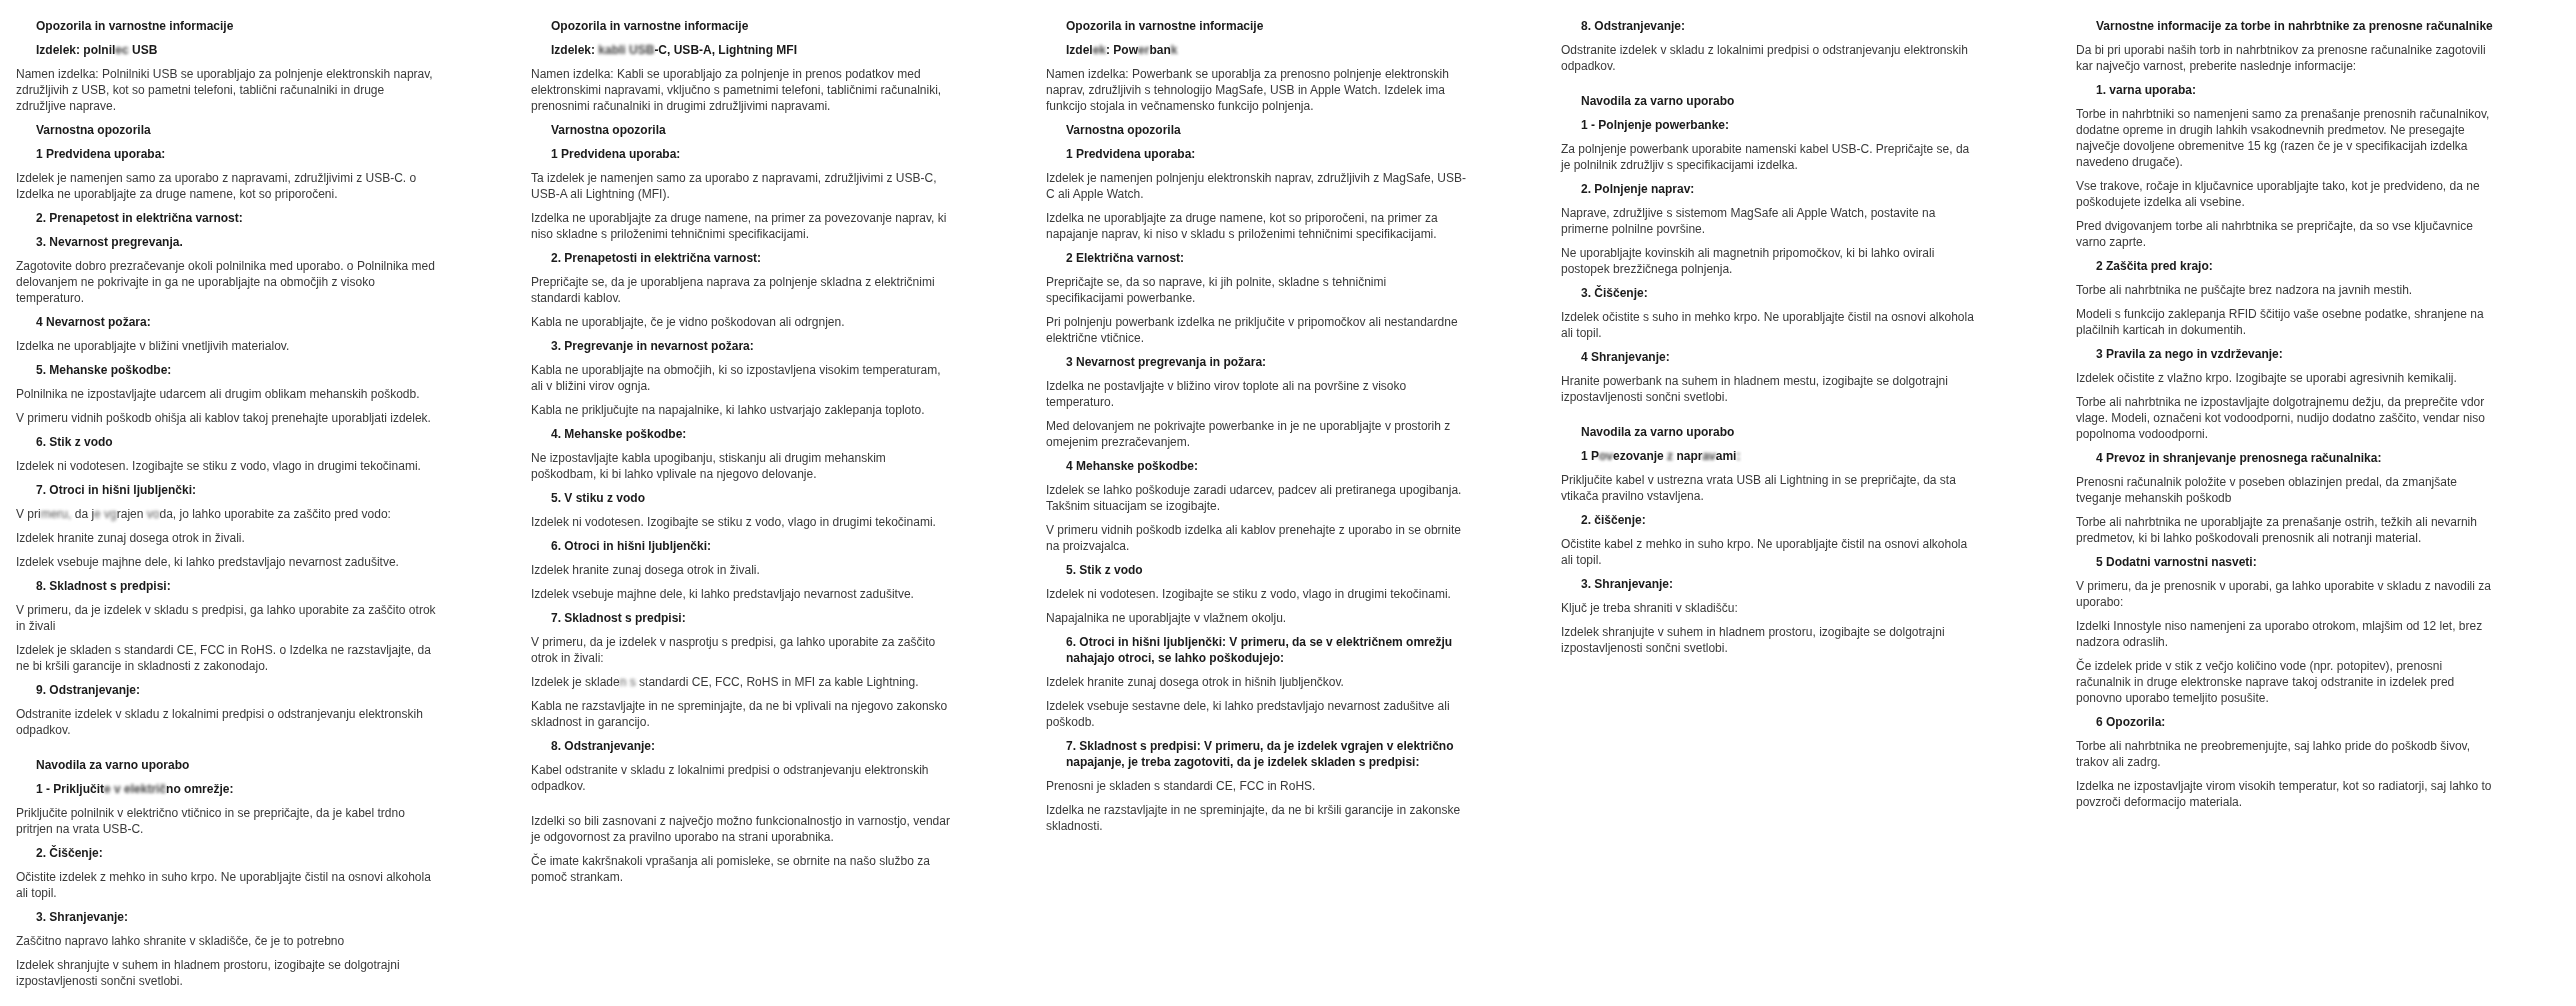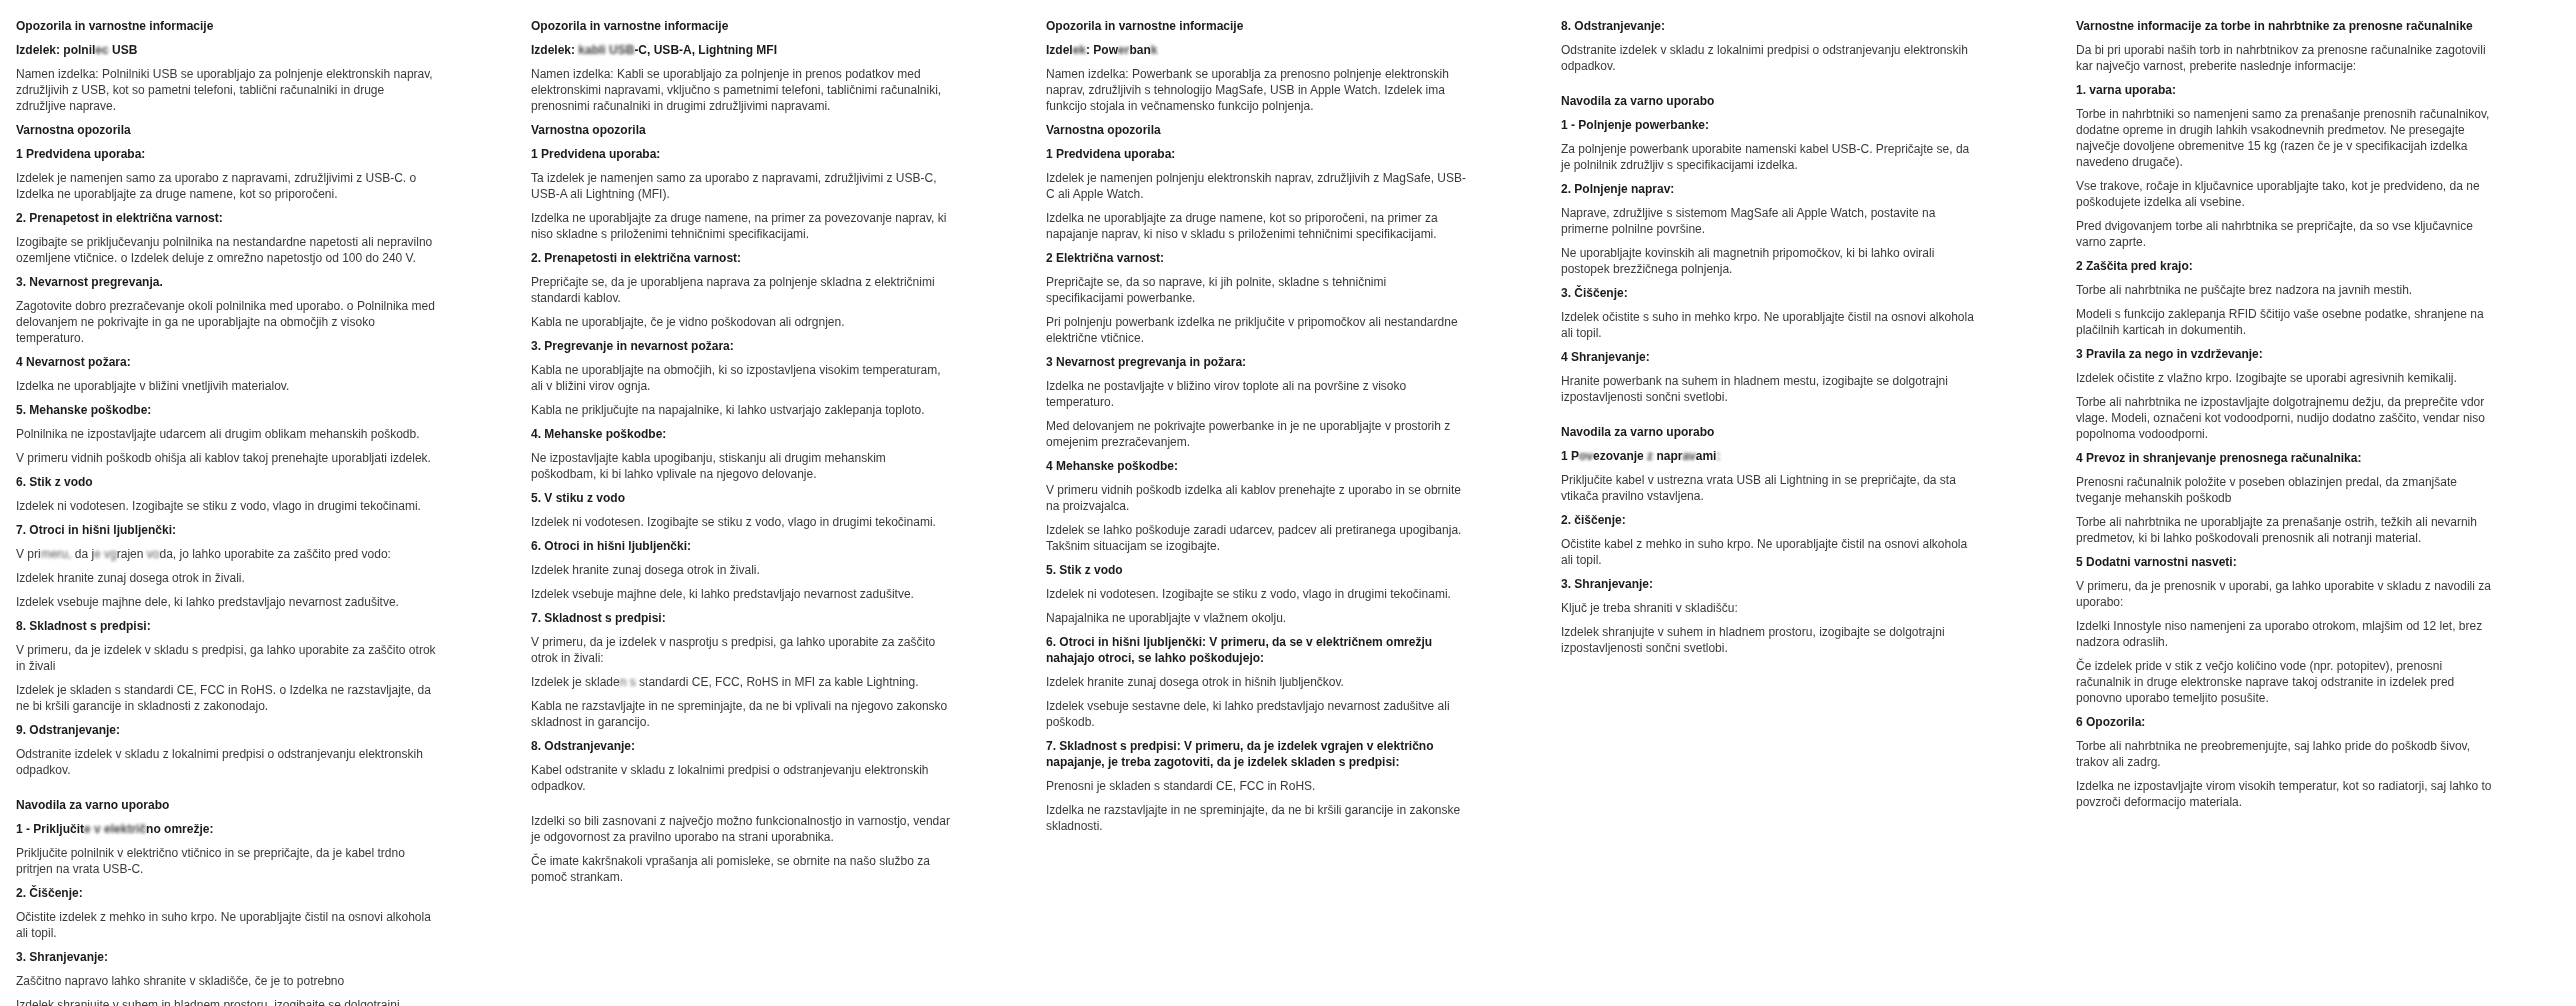--- a/index.html
+++ b/index.html
@@ -21,20 +21,21 @@
   }
   .col:last-child{margin-right:0;}
   .heading,.paragraph{
     margin:0 0 8px 0;
     font-size:12px;
     line-height:16px;
   }
   .heading{
     font-weight:700;
     color:#1b1b1b;
+    margin-left:20px;
   }
   .paragraph{
     font-weight:400;
     color:#3a3a3a;
   }
   .gap{height:11.3px;}
   .blurred{
     filter:blur(1.6px);
     opacity:.85;
   }
@@ -44,21 +45,20 @@
 
 <main id="doc">
     <section class="col">
       <h3 class="heading"><span>Opozorila in varnostne informacije</span></h3>
       <h3 class="heading"><span>Izdelek: polnil</span><span class="blurred">ec</span><span> USB</span></h3>
       <p class="paragraph"><span>Namen izdelka: Polnilniki USB se uporabljajo za polnjenje elektronskih naprav, združljivih z USB, kot so pametni telefoni, tablični računalniki in druge združljive naprave.</span></p>
       <h3 class="heading"><span>Varnostna opozorila</span></h3>
       <h3 class="heading"><span>1 Predvidena uporaba:</span></h3>
       <p class="paragraph"><span>Izdelek je namenjen samo za uporabo z napravami, združljivimi z USB-C. o Izdelka ne uporabljajte za druge namene, kot so priporočeni.</span></p>
       <h3 class="heading"><span>2. Prenapetost in električna varnost:</span></h3>
-      <p class="paragraph"><span>Izogibajte se priključevanju polnilnika na nestandardne napetosti ali nepravilno ozemljene vtičnice. o Izdelek deluje z omrežno napetostjo od 100 do 240 V.</span></p>
       <h3 class="heading"><span>3. Nevarnost pregrevanja.</span></h3>
       <p class="paragraph"><span>Zagotovite dobro prezračevanje okoli polnilnika med uporabo. o Polnilnika med delovanjem ne pokrivajte in ga ne uporabljajte na območjih z visoko temperaturo.</span></p>
       <h3 class="heading"><span>4 Nevarnost požara:</span></h3>
       <p class="paragraph"><span>Izdelka ne uporabljajte v bližini vnetljivih materialov.</span></p>
       <h3 class="heading"><span>5. Mehanske poškodbe:</span></h3>
       <p class="paragraph"><span>Polnilnika ne izpostavljajte udarcem ali drugim oblikam mehanskih poškodb.</span></p>
       <p class="paragraph"><span>V primeru vidnih poškodb ohišja ali kablov takoj prenehajte uporabljati izdelek.</span></p>
       <h3 class="heading"><span>6. Stik z vodo</span></h3>
       <p class="paragraph"><span>Izdelek ni vodotesen. Izogibajte se stiku z vodo, vlago in drugimi tekočinami.</span></p>
       <h3 class="heading"><span>7. Otroci in hišni ljubljenčki:</span></h3>
@@ -119,22 +119,22 @@
       <h3 class="heading"><span>1 Predvidena uporaba:</span></h3>
       <p class="paragraph"><span>Izdelek je namenjen polnjenju elektronskih naprav, združljivih z MagSafe, USB-C ali Apple Watch.</span></p>
       <p class="paragraph"><span>Izdelka ne uporabljajte za druge namene, kot so priporočeni, na primer za napajanje naprav, ki niso v skladu s priloženimi tehničnimi specifikacijami.</span></p>
       <h3 class="heading"><span>2 Električna varnost:</span></h3>
       <p class="paragraph"><span>Prepričajte se, da so naprave, ki jih polnite, skladne s tehničnimi specifikacijami powerbanke.</span></p>
       <p class="paragraph"><span>Pri polnjenju powerbank izdelka ne priključite v pripomočkov ali nestandardne električne vtičnice.</span></p>
       <h3 class="heading"><span>3 Nevarnost pregrevanja in požara:</span></h3>
       <p class="paragraph"><span>Izdelka ne postavljajte v bližino virov toplote ali na površine z visoko temperaturo.</span></p>
       <p class="paragraph"><span>Med delovanjem ne pokrivajte powerbanke in je ne uporabljajte v prostorih z omejenim prezračevanjem.</span></p>
       <h3 class="heading"><span>4 Mehanske poškodbe:</span></h3>
+      <p class="paragraph"><span>Izdelek se lahko poškoduje zaradi udarcev, padcev ali pretiranega upogibanja. Takšnim situacijam se izogibajte.</span></p>
       <p class="paragraph"><span>V primeru vidnih poškodb izdelka ali kablov prenehajte z uporabo in se obrnite na proizvajalca.</span></p>
-      <p class="paragraph"><span>Izdelek se lahko poškoduje zaradi udarcev, padcev ali pretiranega upogibanja. Takšnim situacijam se izogibajte.</span></p>
       <h3 class="heading"><span>5. Stik z vodo</span></h3>
       <p class="paragraph"><span>Izdelek ni vodotesen. Izogibajte se stiku z vodo, vlago in drugimi tekočinami.</span></p>
       <p class="paragraph"><span>Napajalnika ne uporabljajte v vlažnem okolju.</span></p>
       <h3 class="heading"><span>6. Otroci in hišni ljubljenčki: V primeru, da se v električnem omrežju nahajajo otroci, se lahko poškodujejo:</span></h3>
       <p class="paragraph"><span>Izdelek hranite zunaj dosega otrok in hišnih ljubljenčkov.</span></p>
       <p class="paragraph"><span>Izdelek vsebuje sestavne dele, ki lahko predstavljajo nevarnost zadušitve ali poškodb.</span></p>
       <h3 class="heading"><span>7. Skladnost s predpisi: V primeru, da je izdelek vgrajen v električno napajanje, je treba zagotoviti, da je izdelek skladen s predpisi:</span></h3>
       <p class="paragraph"><span>Prenosni je skladen s standardi CE, FCC in RoHS.</span></p>
       <p class="paragraph"><span>Izdelka ne razstavljajte in ne spreminjajte, da ne bi kršili garancije in zakonske skladnosti.</span></p>
     </section>

